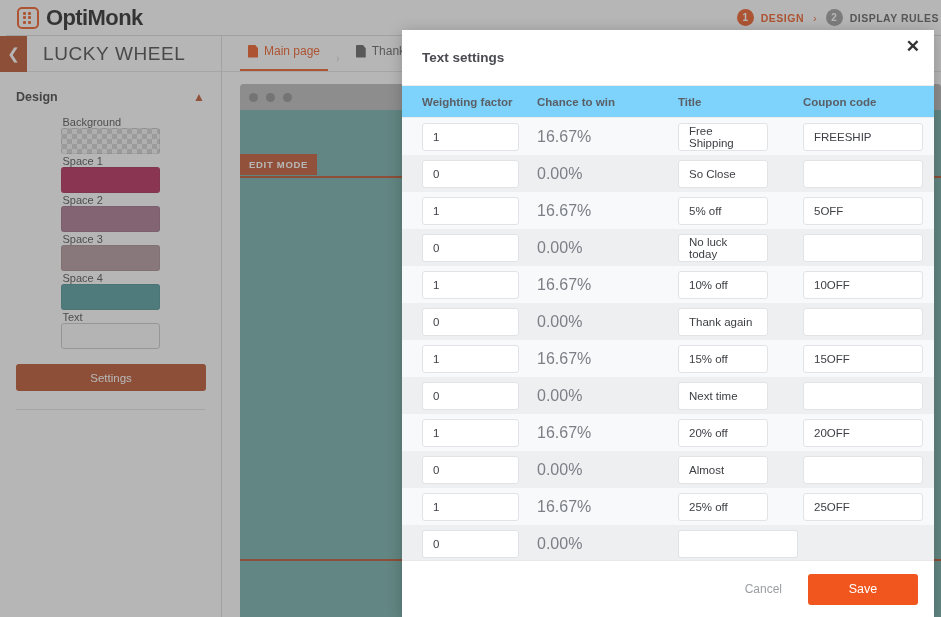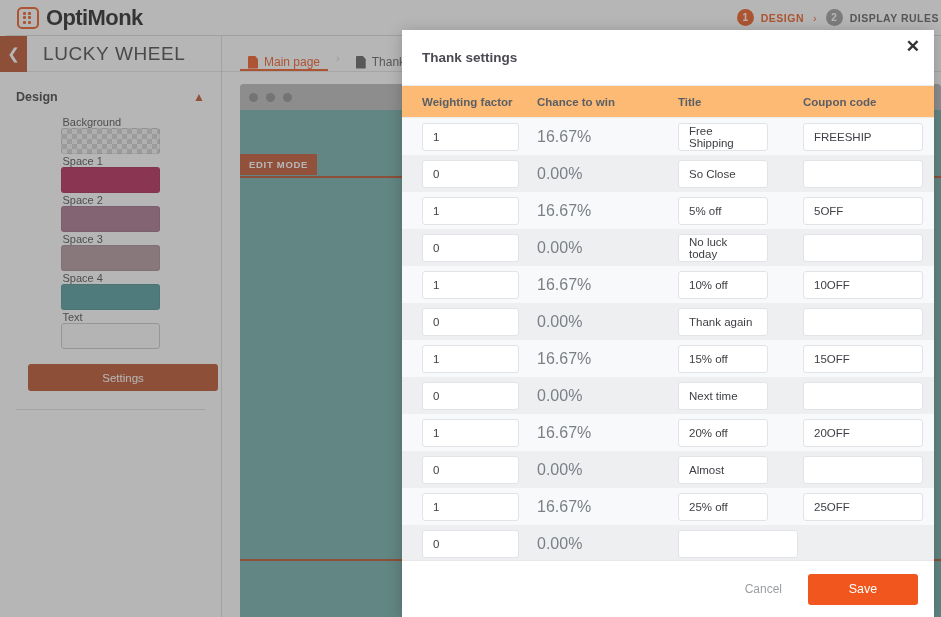--- a/index.html
+++ b/index.html
@@ -56,21 +56,21 @@
   }
   .preview-area {
     position: absolute; left: 222px; top: 0; right: 0; bottom: 0;
     background: #ffffff;
   }
   .tabbar {
     position: absolute; left: 0; top: 0; height: 36px; width: 100%;
     display: flex; align-items: flex-end; padding-left: 18px; gap: 4px;
     border-bottom: 1px solid #e3e3e3; background: #fff;
   }
-  .tab { display: flex; align-items: center; gap: 6px; padding: 0 8px 2px 8px;
+  .tab { display: flex; align-items: center; gap: 6px; padding: 0 8px 13px 8px;
          font-size: 12px; color: #5e5e5e; position: relative; }
   .tab.active { color: #f0561d; font-weight: normal; }
   .tab.active::after {
     content:""; position: absolute; left: 0; right: 0; bottom: 0;
     height: 2px; background: #f0561d;
   }
   .doc-icon { width: 10px; height: 13px; position: relative; display:block; }
   .doc-icon::before {
     content:""; position:absolute; inset:0; background: currentColor;
     clip-path: polygon(0 0, 68% 0, 100% 28%, 100% 100%, 0 100%);
@@ -192,21 +192,21 @@
   }
   .swatch.checker {
     background-image:
       linear-gradient(45deg, #d0d0d0 25%, transparent 25%, transparent 75%, #d0d0d0 75%),
       linear-gradient(45deg, #d0d0d0 25%, transparent 25%, transparent 75%, #d0d0d0 75%);
     background-size: 10px 10px; background-position: 0 0, 5px 5px;
     background-color: #f3f3f3;
   }
   .swatch.empty { background: #fbfbfb; border: 1px solid #c9c9c9; }
   .settings-btn {
-    margin: 14px 0 0 12px; height: 27px; width: 190px;
+    margin: 14px 0 0 0; height: 27px; width: 190px;
     background: #b84f27; color: #fff; border: none; border-radius: 3px;
     font-size: 11.5px; font-family: "Liberation Sans", sans-serif; cursor: pointer;
   }
   .panel-divider { border-bottom: 1px solid #e0e0e0; margin-top: 18px; }
 
   
   .dim {
     position: absolute; left: 0; top: 0; width: 941px; height: 617px;
     background: rgba(80,80,80,0.42); z-index: 60;
   }
@@ -223,21 +223,21 @@
     padding-left: 20px; flex: 0 0 auto;
   }
   .modal-title { font-size: 13.5px; font-weight: bold; color: #4a4a52; }
   .modal-close {
     position: absolute; right: 14px; top: 8px;
     font-size: 17px; color: #333; cursor: pointer; line-height: 1;
     font-weight: bold;
   }
   .thead {
     display: flex; align-items: center; height: 33px;
-    background: #fdba74; border-top: 1px solid #ececec; border-bottom: 1px solid #ececec;
+    background: #7dd3fc; border-top: 1px solid #ececec; border-bottom: 1px solid #ececec;
     flex: 0 0 auto;
   }
   .th { font-size: 11.5px; font-weight: bold; color: #5a5f66; }
   .c1 { width: 135px; padding-left: 20px; }
   .c2 { width: 141px; }
   .c3 { width: 125px; }
   .c4 { width: 131px; }
   .tbody { flex: 1 1 auto; overflow: hidden; }
   .trow { display: flex; align-items: center; height: 37px; }
   .trow.odd  { background: #f8f9fa; }
@@ -437,21 +437,21 @@
         <button class="settings-btn">Settings</button>
         <div class="panel-divider"></div>
       </div>
     </div>
   </div>
 
   <div class="dim"></div>
 
   <div class="modal">
     <div class="modal-head">
-      <div class="modal-title">Thank settings</div>
+      <div class="modal-title">Text settings</div>
       <div class="modal-close">✕</div>
     </div>
 
     <div class="thead">
       <div class="th c1">Weighting factor</div>
       <div class="th c2">Chance to win</div>
       <div class="th c3">Title</div>
       <div class="th c4">Coupon code</div>
     </div>
 

